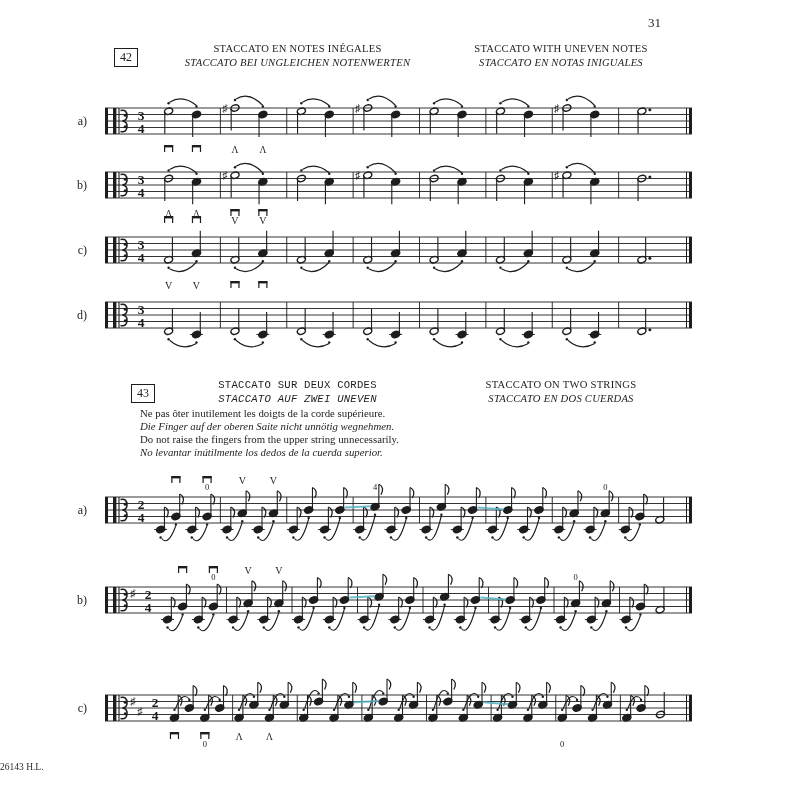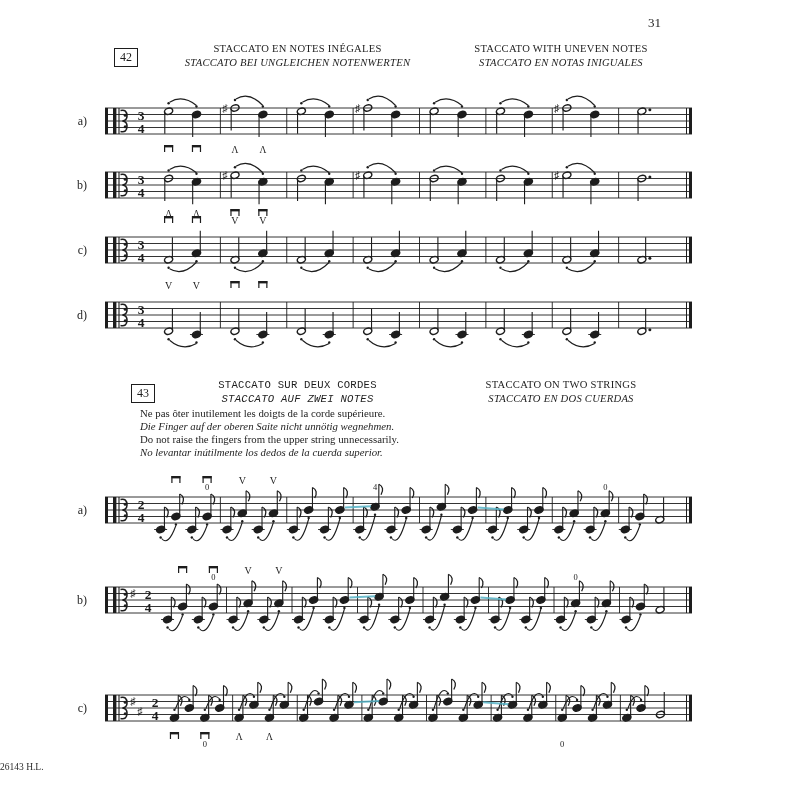--- a/index.html
+++ b/index.html
@@ -28,21 +28,21 @@
     <div class="it">STACCATO BEI UNGLEICHEN NOTENWERTEN</div>
   </div>
   <div class="abs caps" style="left:420px;top:42px;width:282px;">
     <div>STACCATO WITH UNEVEN NOTES</div>
     <div class="it">STACCATO EN NOTAS INIGUALES</div>
   </div>
 
   <div class="numbox" style="left:131px;top:384px;">43</div>
   <div class="abs caps" style="left:135px;top:378px;width:325px;font-family:Liberation Mono, monospace;">
     <div>STACCATO SUR DEUX CORDES</div>
-    <div class="it">STACCATO AUF ZWEI NOTES</div>
+    <div class="it">STACCATO AUF ZWEI UNEVEN</div>
   </div>
   <div class="abs caps" style="left:420px;top:378px;width:282px;">
     <div>STACCATO ON TWO STRINGS</div>
     <div class="it">STACCATO EN DOS CUERDAS</div>
   </div>
 
   <div class="abs instr" style="left:140px;top:407px;width:420px;">
     <div>Ne pas ôter inutilement les doigts de la corde supérieure.</div>
     <div class="it">Die Finger auf der oberen Saite nicht unnötig wegnehmen.</div>
     <div>Do not raise the fingers from the upper string unnecessarily.</div>

